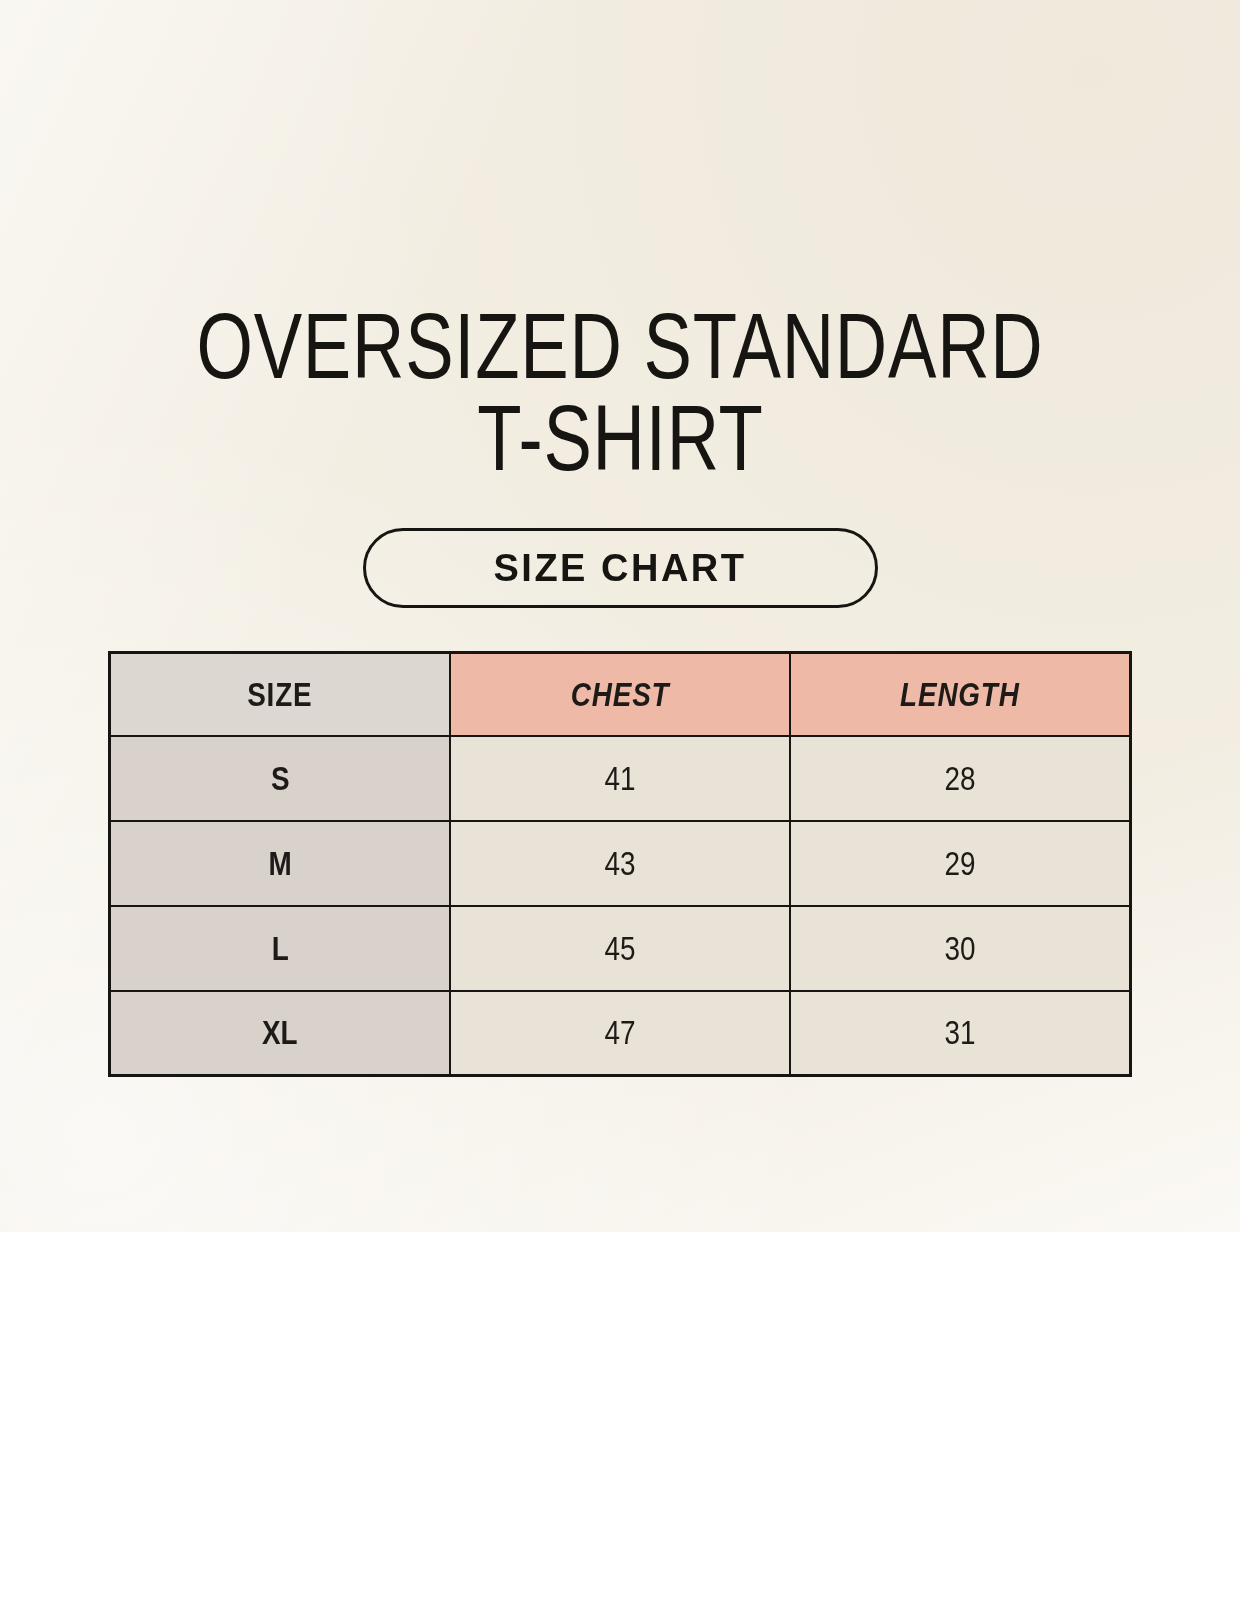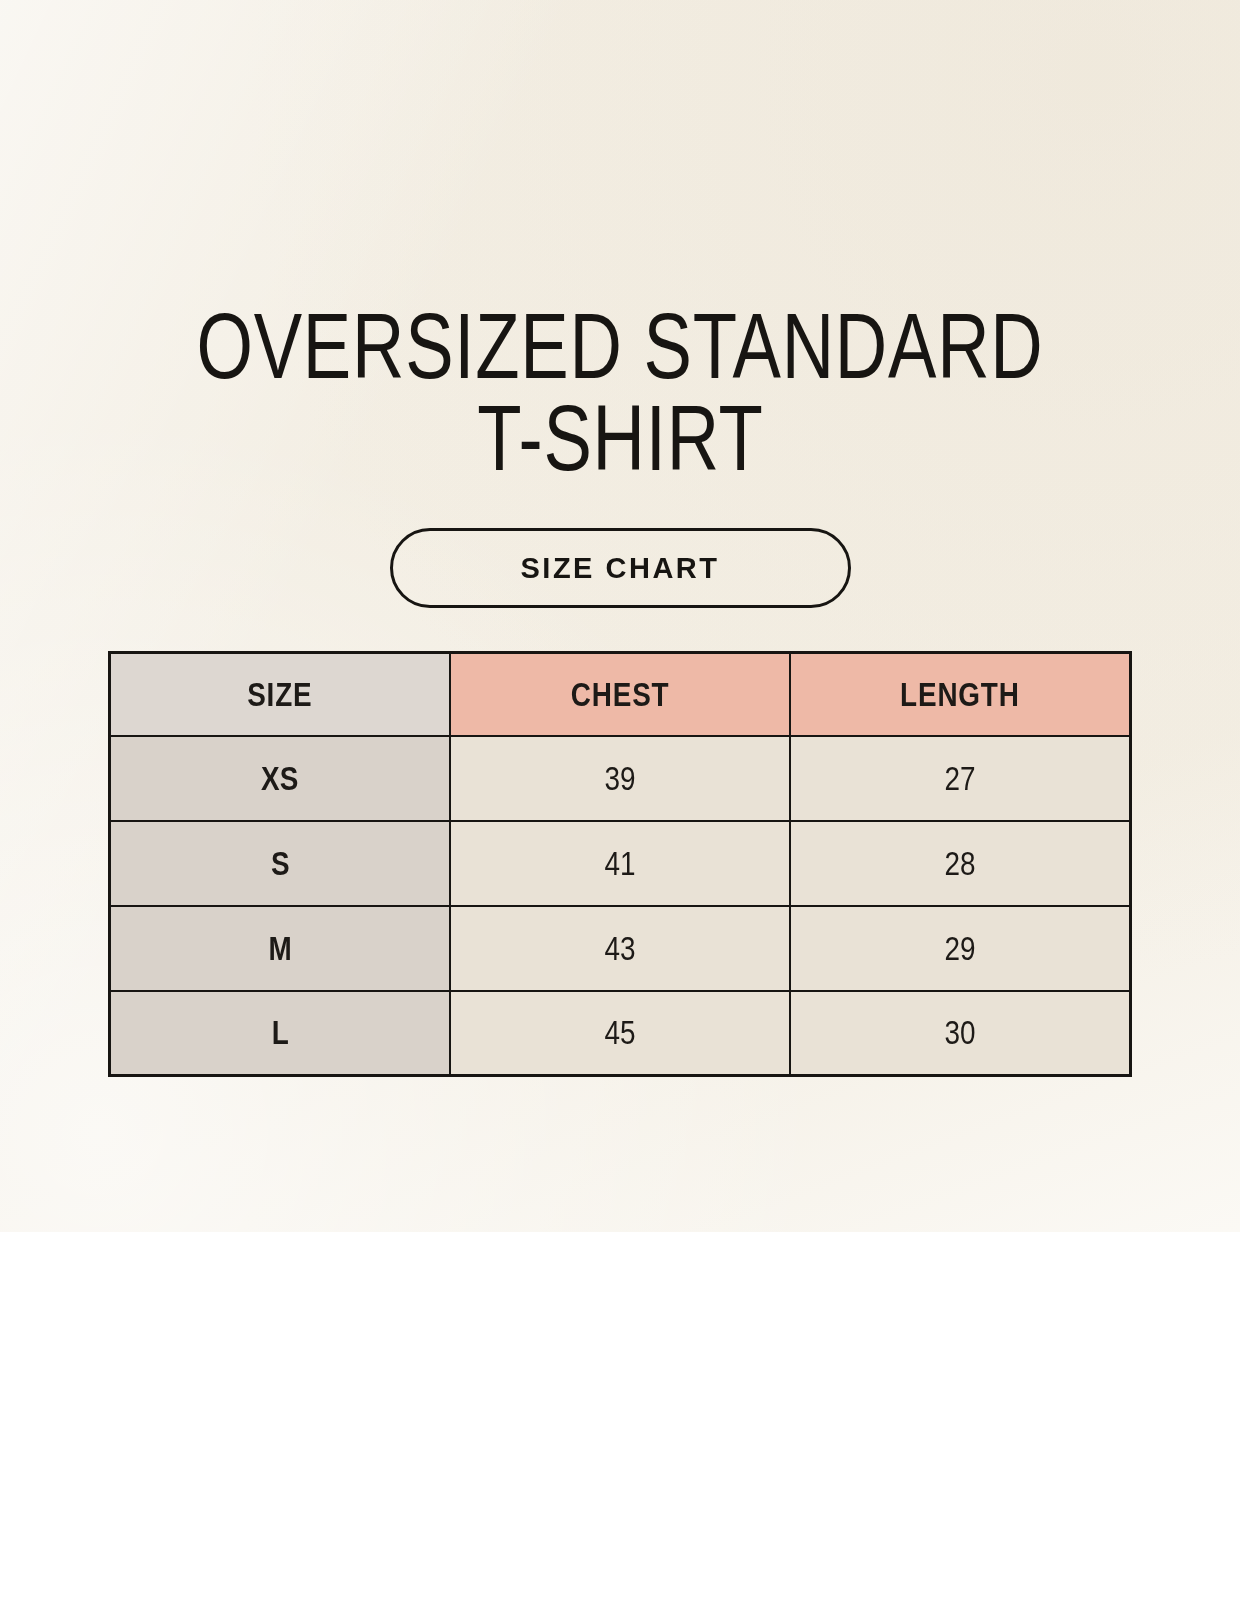--- a/index.html
+++ b/index.html
@@ -50,21 +50,21 @@
   }
   .pill {
     display: inline-block;
     border: 3px solid #171512;
     border-radius: 44px;
     background: transparent;
     height: 80px;
     line-height: 74px;
     padding: 0 128px;
     font-family: "Liberation Sans", sans-serif;
-    font-size: 29px;
+    font-size: 38px;
     font-weight: 600;
     letter-spacing: 2.5px;
     color: #171512;
     cursor: pointer;
   }
 
   .size-table {
     width: 1024px;
     margin: 43px auto 0 auto;
     border-collapse: collapse;
@@ -73,21 +73,21 @@
   .size-table th, .size-table td {
     border: 2.5px solid #171512;
     text-align: center;
     vertical-align: middle;
     font-size: 34px;
   }
   .size-table thead th { height: 83px; font-weight: 700; letter-spacing: 1px; }
   .size-table tbody td, .size-table tbody th { height: 85px; }
 
   .col-size-hdr   { background: #ddd7d1; }
-  .col-meas-hdr   { background: #eeb9a7; }
+  .col-meas-hdr   { background: #eeb9a7; font-style: italic; }
   .cell-size      { background: #d9d2ca; font-weight: 700; }
   .cell-val       { background: #e9e2d6; font-weight: 400; }
   .size-table { border: 3px solid #171512; }
 
   .footnote {
     width: 1024px;
     margin: 16px auto 0 auto;
     text-align: right;
     font-size: 21px;
     font-weight: 700;
@@ -112,36 +112,36 @@
   <table class="size-table">
     <thead>
       <tr>
         <th class="col-size-hdr"><span class="cond">SIZE</span></th>
         <th class="col-meas-hdr"><span class="cond">CHEST</span></th>
         <th class="col-meas-hdr"><span class="cond">LENGTH</span></th>
       </tr>
     </thead>
     <tbody>
       <tr>
-        <th class="cell-size"><span class="cond">XS</span></th>
-        <td class="cell-val"><span class="cond">39</span></td>
-        <td class="cell-val"><span class="cond">27</span></td>
-      </tr>
-      <tr>
         <th class="cell-size"><span class="cond">S</span></th>
         <td class="cell-val"><span class="cond">41</span></td>
         <td class="cell-val"><span class="cond">28</span></td>
       </tr>
       <tr>
         <th class="cell-size"><span class="cond">M</span></th>
         <td class="cell-val"><span class="cond">43</span></td>
         <td class="cell-val"><span class="cond">29</span></td>
       </tr>
       <tr>
         <th class="cell-size"><span class="cond">L</span></th>
         <td class="cell-val"><span class="cond">45</span></td>
         <td class="cell-val"><span class="cond">30</span></td>
       </tr>
+      <tr>
+        <th class="cell-size"><span class="cond">XL</span></th>
+        <td class="cell-val"><span class="cond">47</span></td>
+        <td class="cell-val"><span class="cond">31</span></td>
+      </tr>
     </tbody>
   </table>
 
 
 </div>
 
 </body></html>

